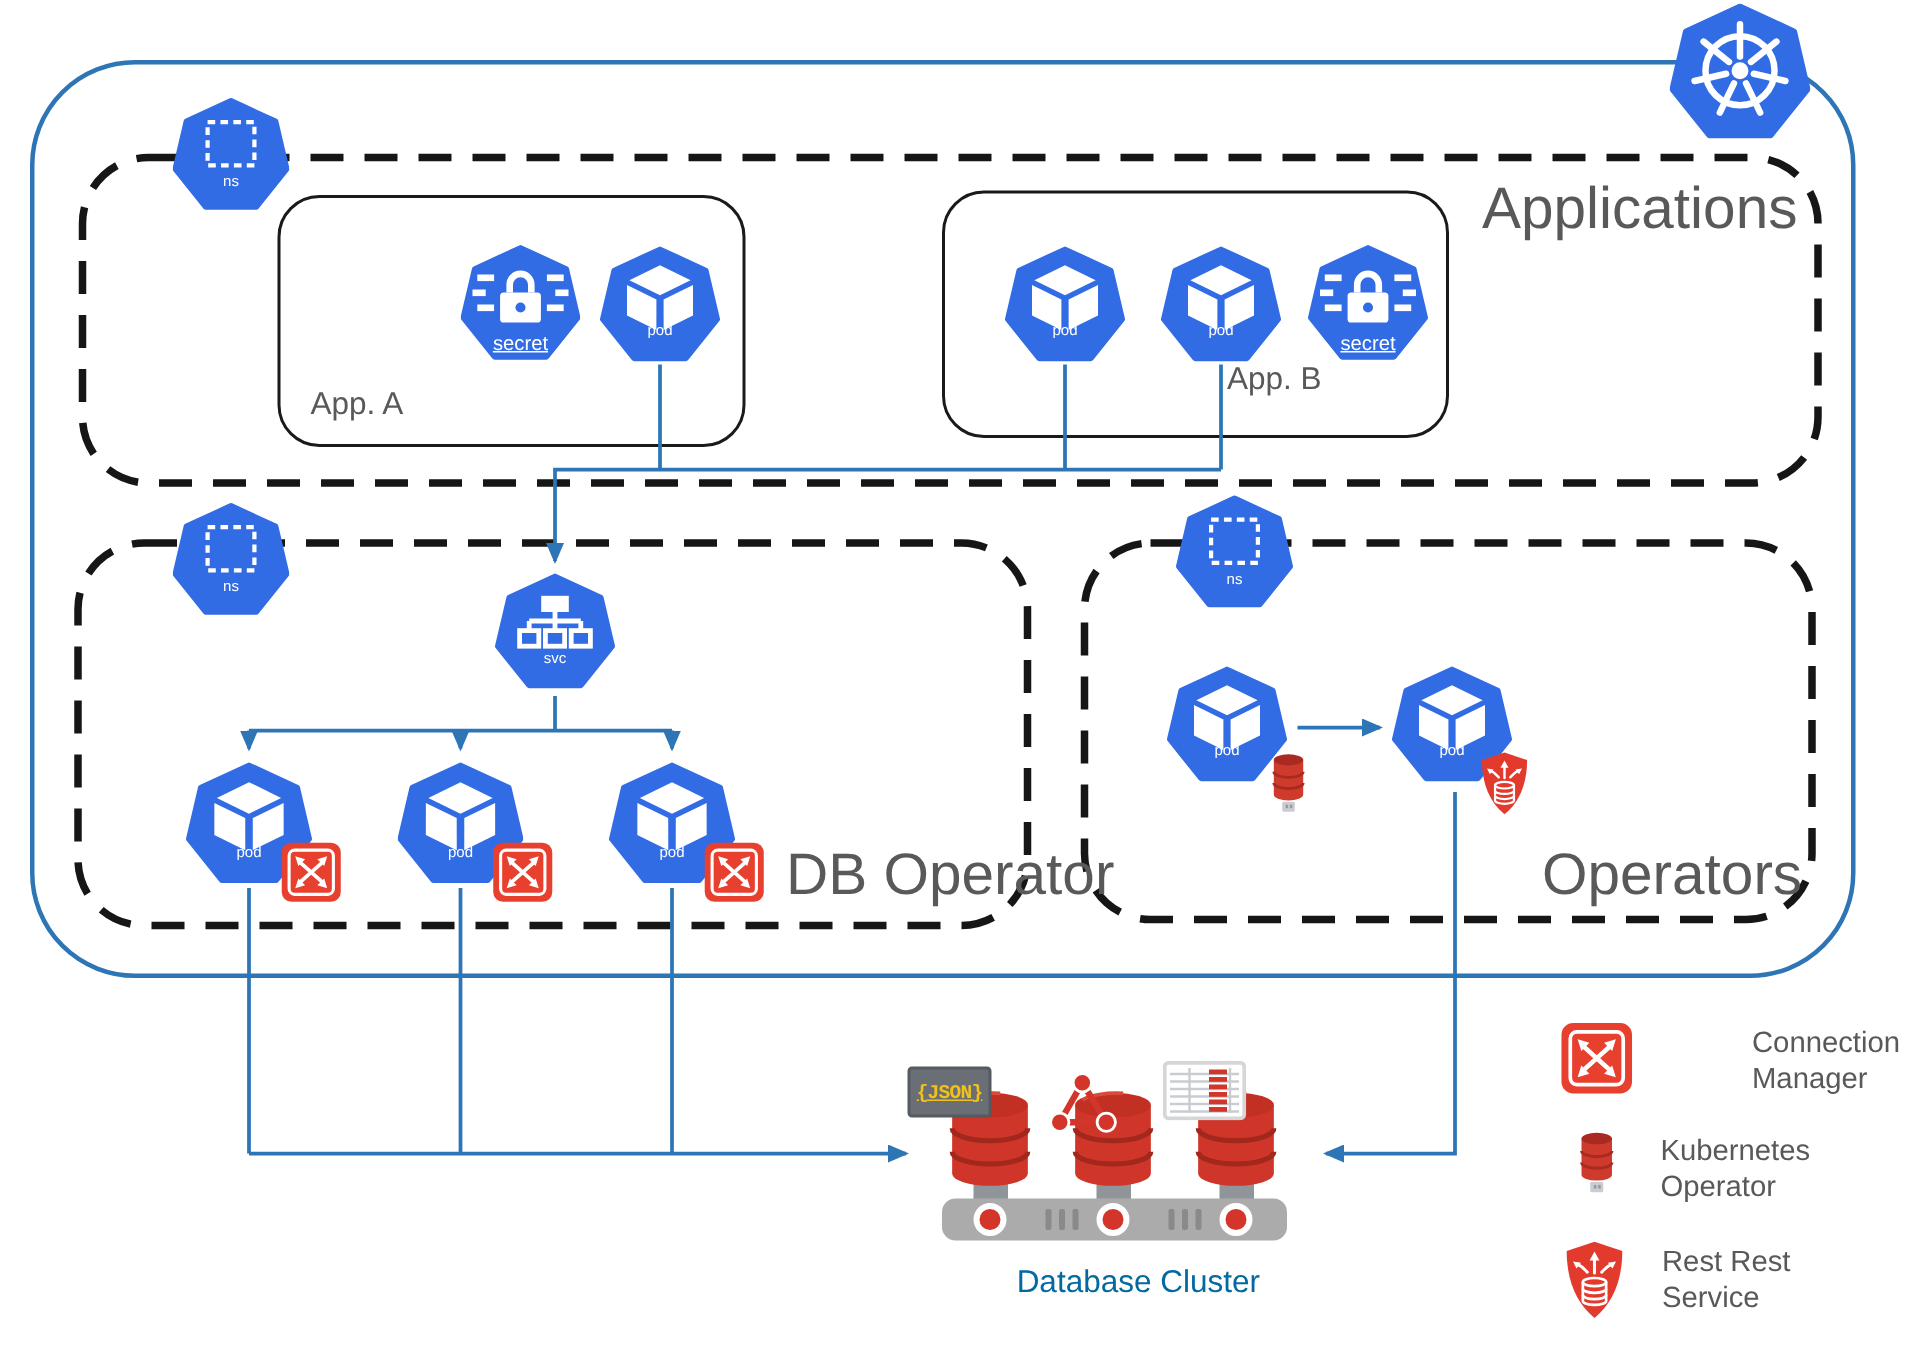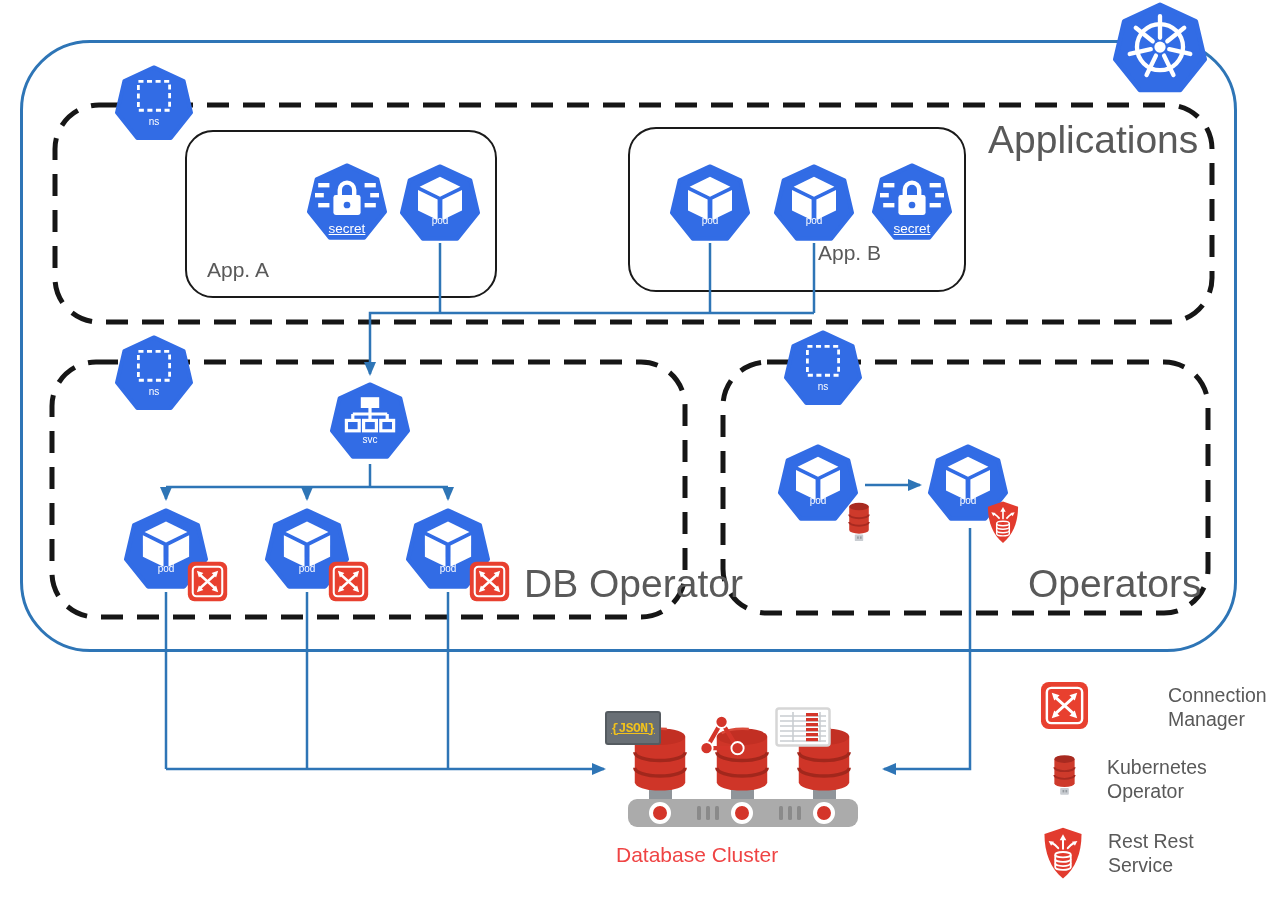--- a/index.html
+++ b/index.html
@@ -29,22 +29,22 @@
     border-radius:9px;z-index:3;}
   .stub{position:absolute;width:23px;height:13px;background:#90959A;z-index:2;}
   .pdot{position:absolute;width:22px;height:22px;border-radius:50%;background:#D4352A;
     border:4px solid #fff;box-sizing:border-box;z-index:4;}
   .ticks{position:absolute;display:flex;gap:5px;z-index:4;}
   .ticks i{display:block;width:4px;height:14px;background:#8A8A8A;border-radius:1.5px;}
   .json-badge{position:absolute;left:605px;top:711px;width:56px;height:34px;background:#696F75;
     border:2px solid #555B60;box-sizing:border-box;border-radius:3px;z-index:5;
     color:#F2C21B;font-weight:bold;font-size:13px;display:flex;align-items:center;
     justify-content:center;font-family:"Liberation Mono",monospace;letter-spacing:-0.5px;text-decoration:underline;}
-  .dbc-title{position:absolute;left:616px;top:843px;width:200px;text-align:left;
-    color:#ef4444;font-size:21px;z-index:3;}
+  .dbc-title{position:absolute;left:640px;top:843px;width:200px;text-align:right;
+    color:#0369a1;font-size:21px;z-index:3;}
   
   .legend-text{position:absolute;color:#595959;font-size:19.5px;line-height:24px;z-index:3;}
   .legend-text span{display:block;}
 </style>
 </head>
 <body>
 
 <div class="canvas">
 
   <svg width="0" height="0" style="position:absolute" aria-hidden="true">

